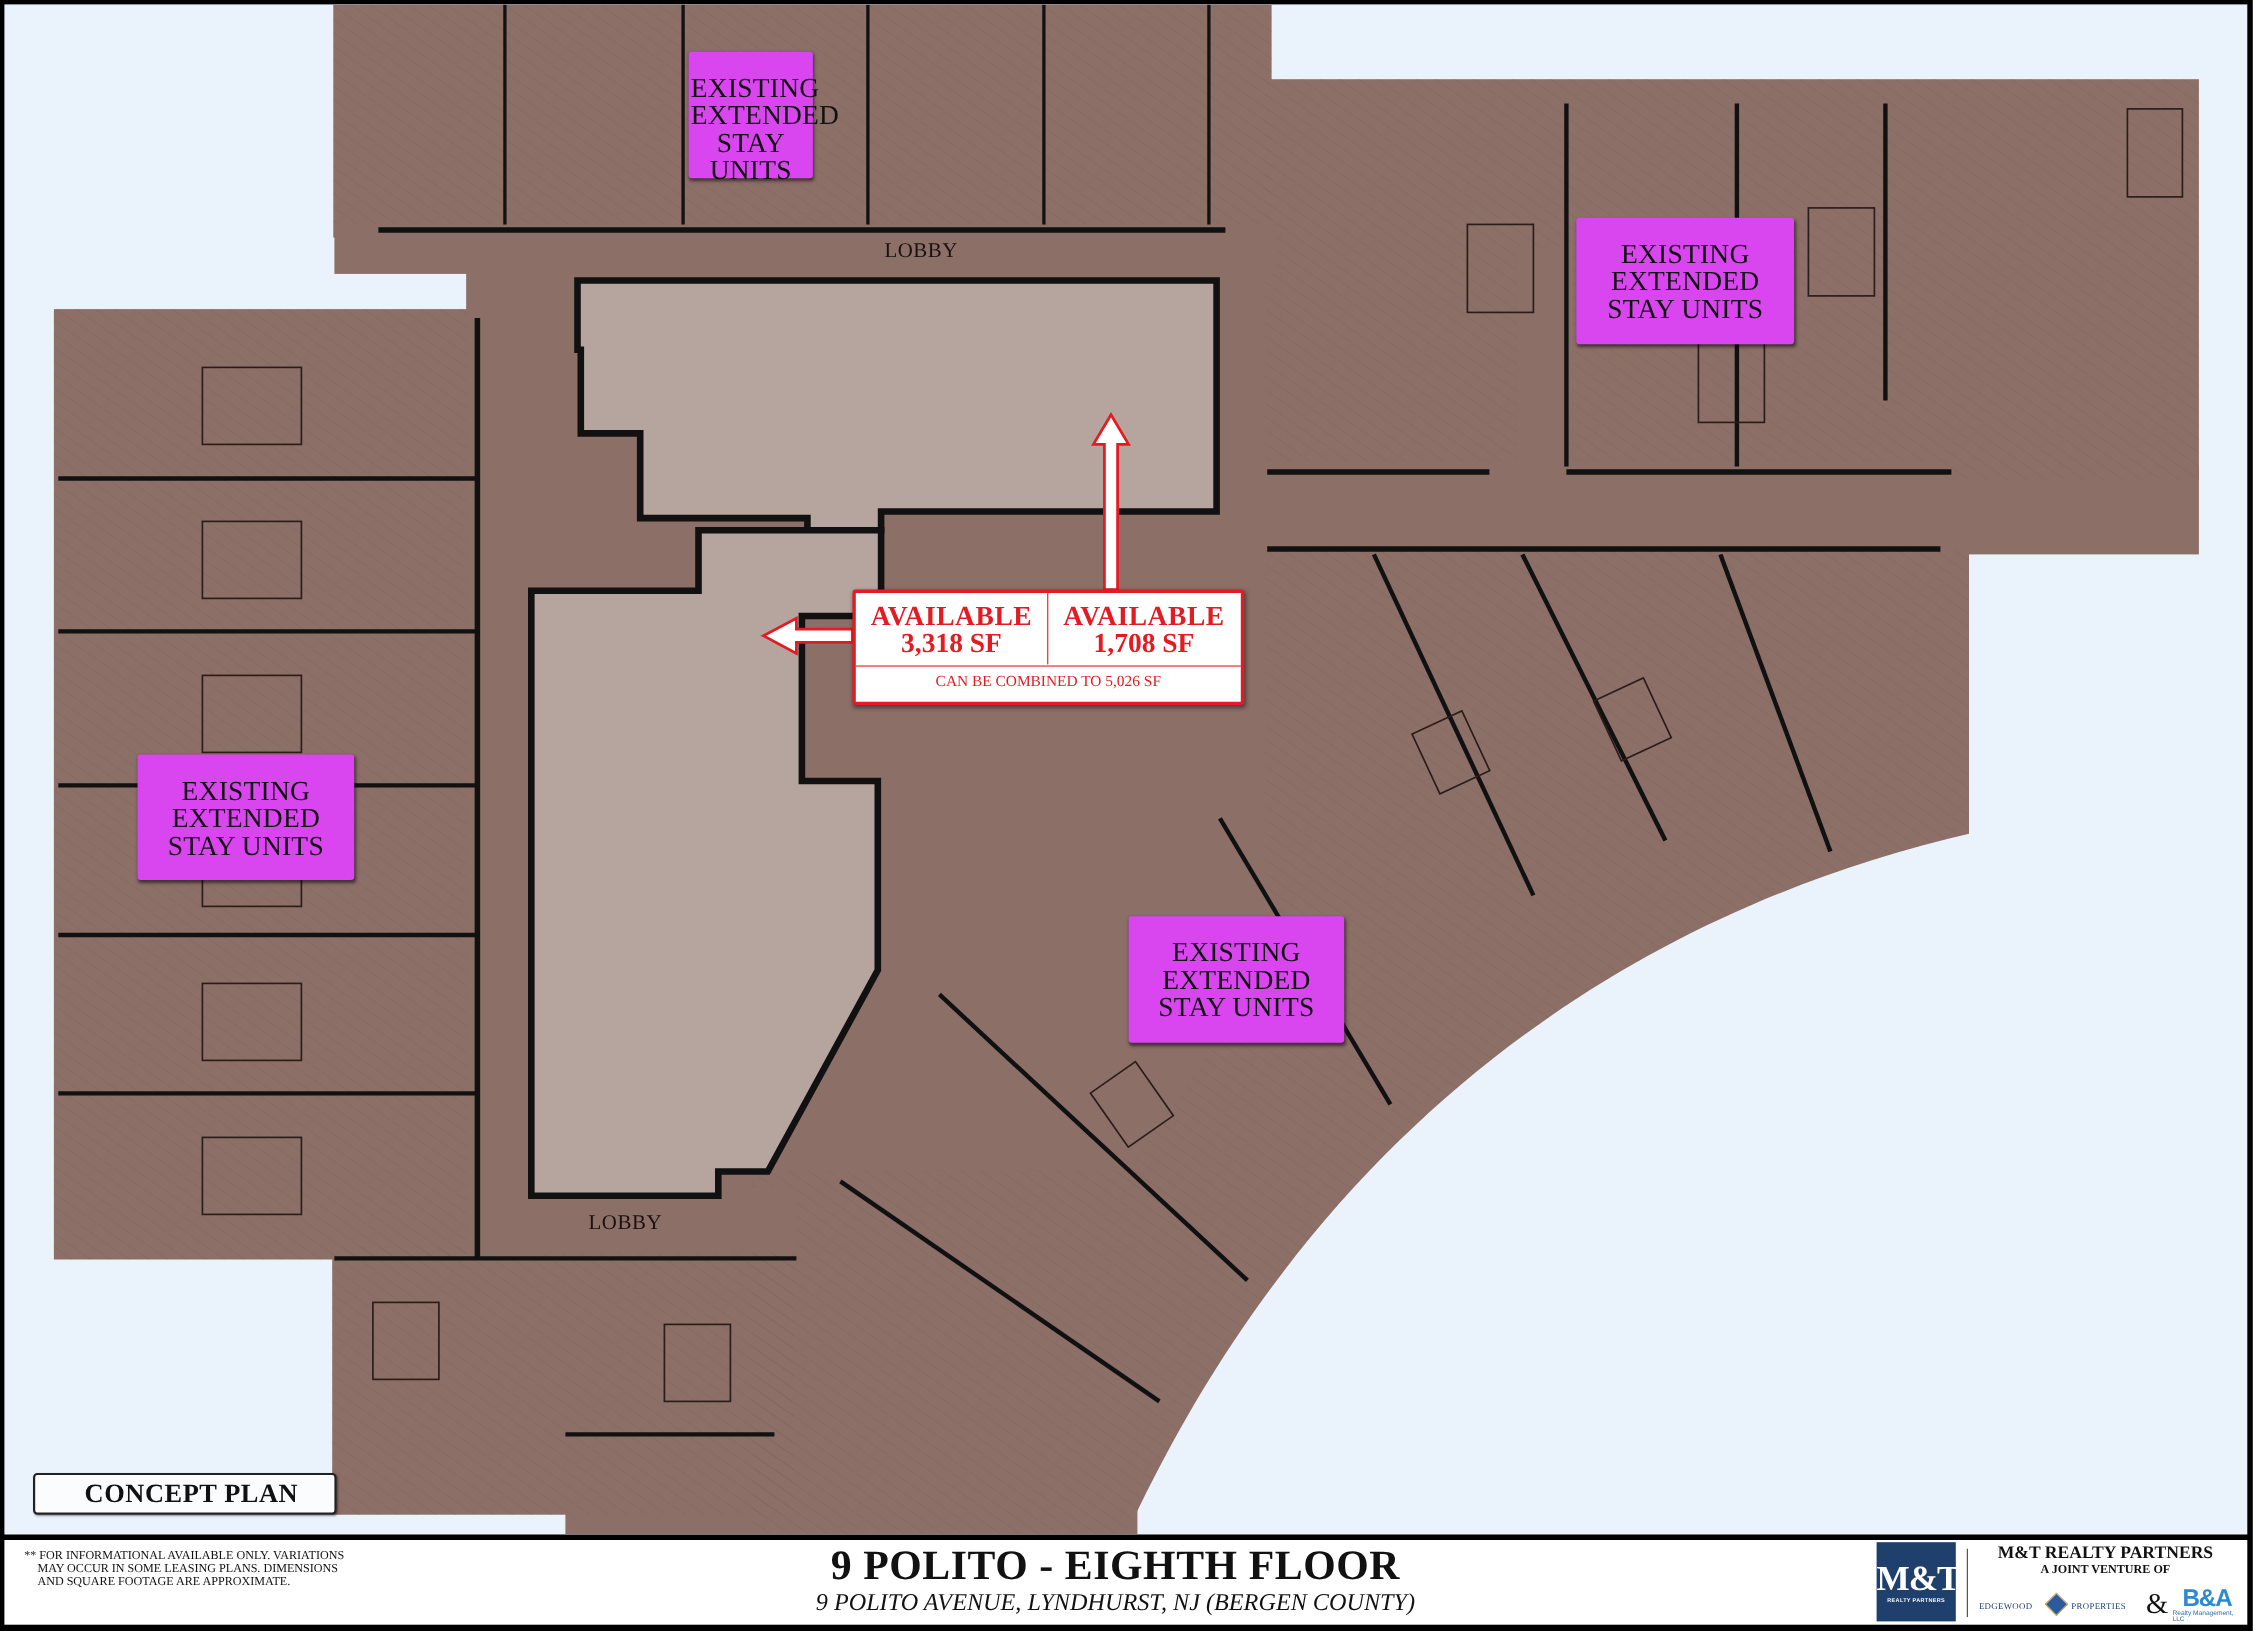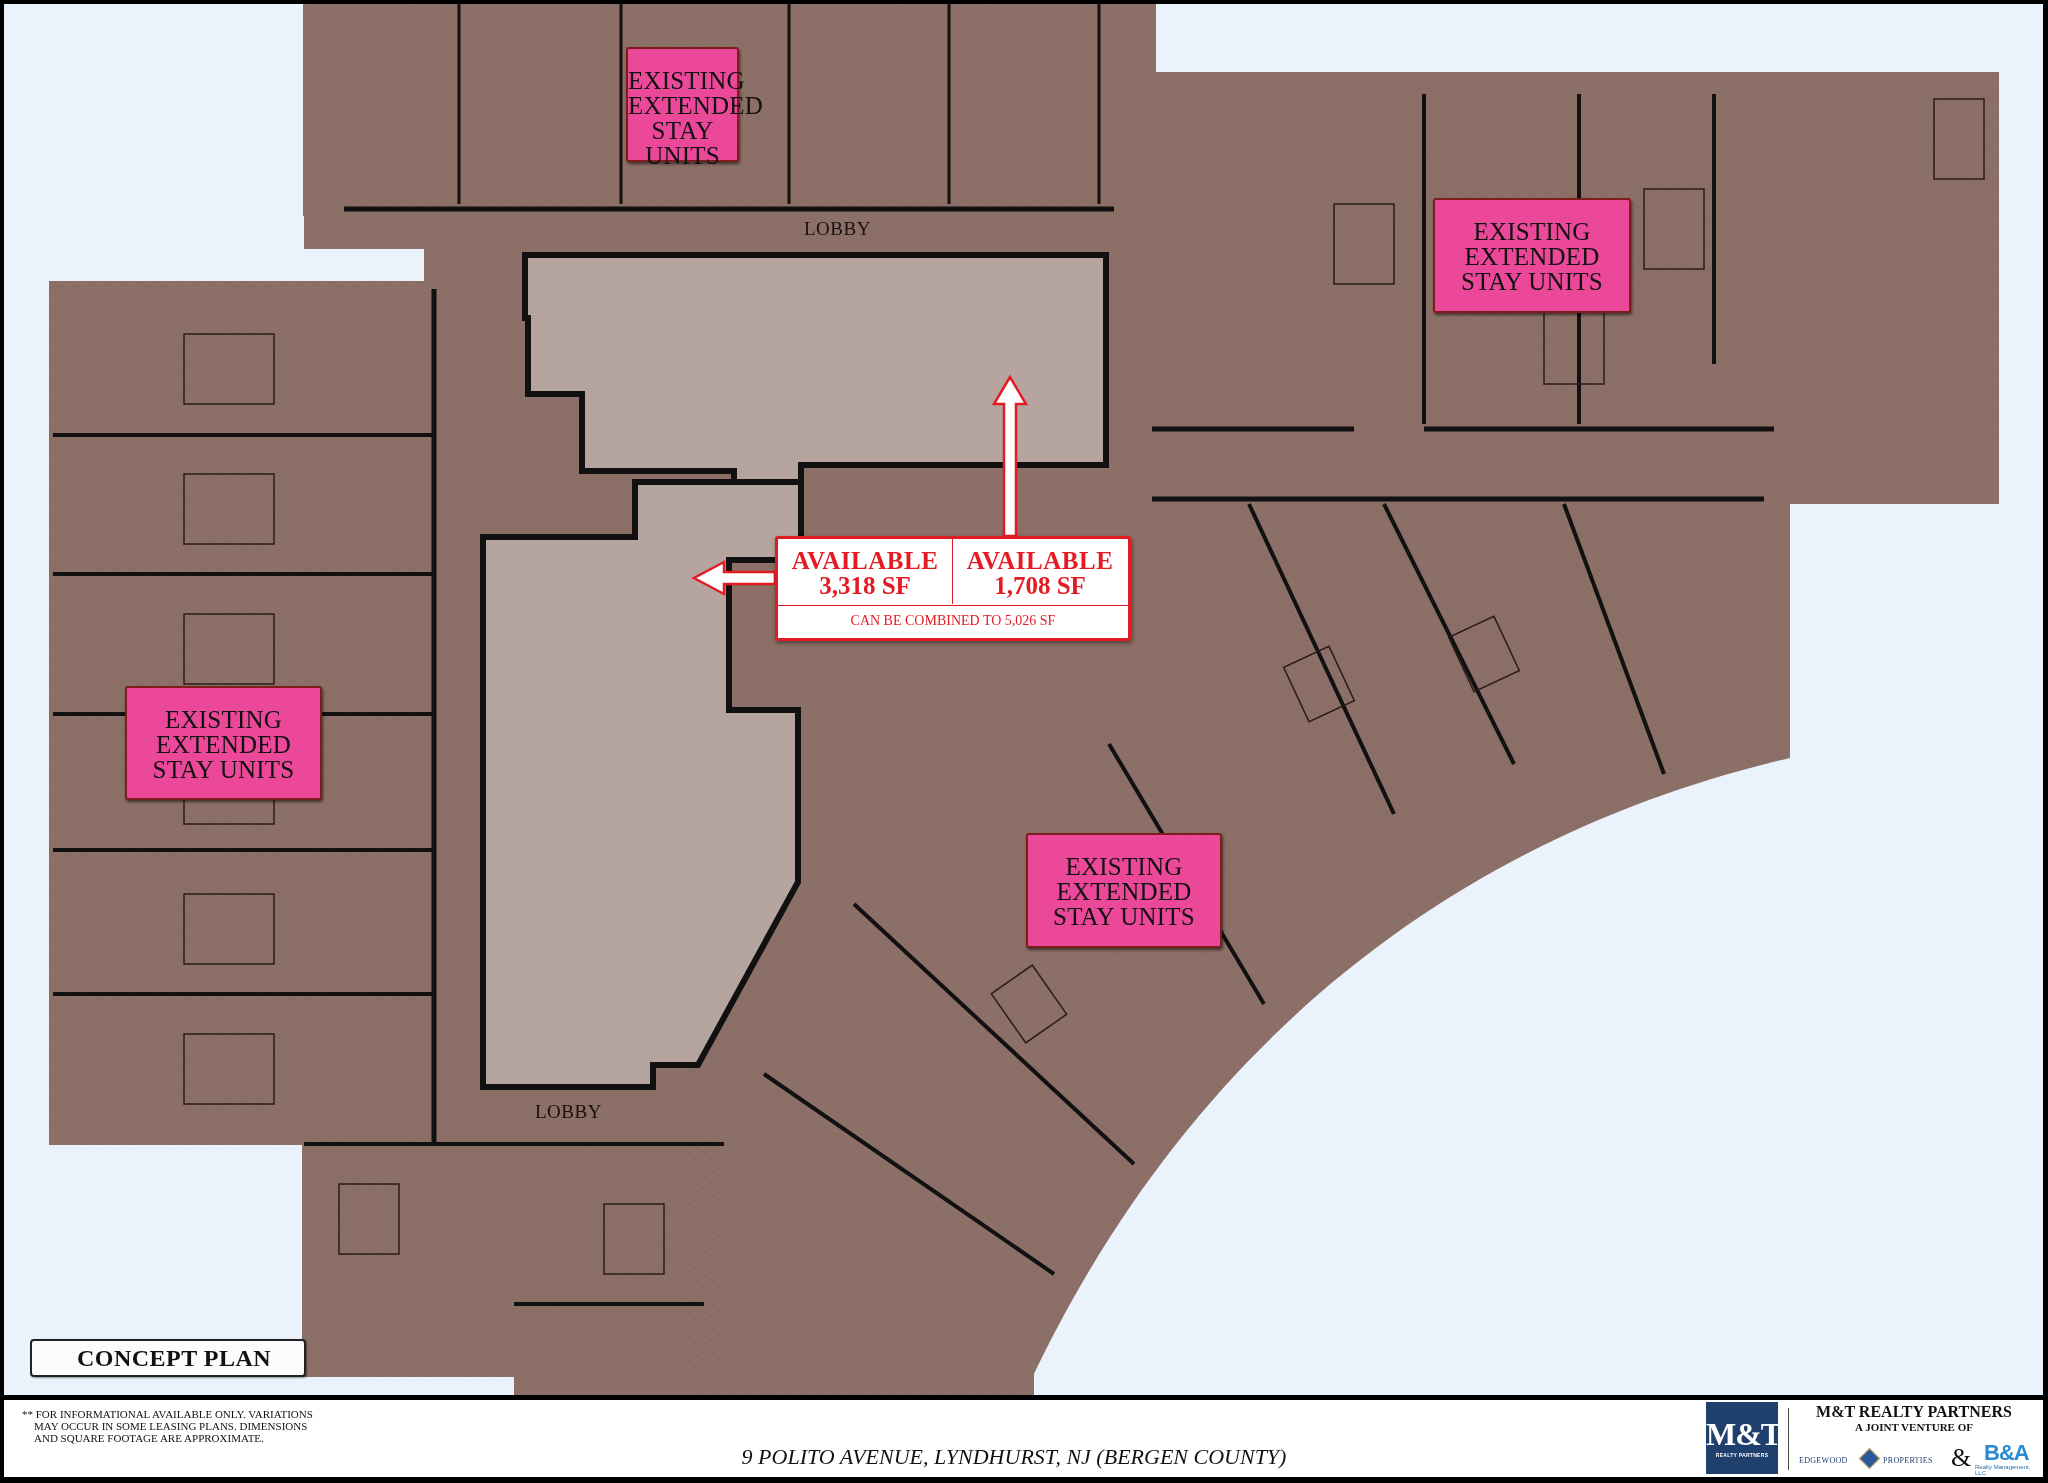--- a/index.html
+++ b/index.html
@@ -1,19 +1,19 @@
 <!DOCTYPE html>
 <html><head>
 <meta charset="utf-8">
 <style>
   html,body{margin:0;padding:0;}
   body{width:2048px;height:1483px;position:relative;overflow:hidden;background:#000;font-family:"Liberation Serif","DejaVu Serif",serif;}
   .canvas{position:absolute;left:4px;top:4px;width:2039px;height:1391px;background:#eaf2fb;overflow:hidden;}
   .plan{position:absolute;left:0;top:0;}
-  .label-box{position:absolute;background:#ec4899;border:2px solid #7f1d1d;border-radius:3px;box-shadow:1px 2px 3px rgba(0,0,0,.55);text-align:center;color:#111;font-weight:normal;}
+  .label-box{position:absolute;background:#d946ef;border:2px solid #d946ef;border-radius:3px;box-shadow:1px 2px 3px rgba(0,0,0,.55);text-align:center;color:#111;font-weight:normal;}
   .label-box span{display:block;font-size:25px;line-height:25px;letter-spacing:0.2px;}
   .lobby{position:absolute;font-size:19px;color:#1a1110;letter-spacing:0.5px;}
   .avail{position:absolute;left:771px;top:532px;width:350px;height:99px;background:#fff;border:3px solid #e31b23;border-radius:3px;box-shadow:1px 2px 4px rgba(0,0,0,.45);color:#e31b23;}
   .avail .cell{position:absolute;top:0;height:65px;width:174px;text-align:center;}
   .avail .c1{left:0;border-right:1.5px solid #e31b23;}
   .avail .c2{left:175px;}
   .avail .big{font-size:25px;line-height:25px;font-weight:bold;letter-spacing:0.5px;margin-top:9px;display:block;}
   .avail .sf{font-size:25px;line-height:25px;font-weight:bold;display:block;}
   .avail .combined{position:absolute;left:0;right:0;top:66px;height:30px;border-top:1.5px solid #e31b23;font-size:14px;font-weight:normal;text-align:center;line-height:30px;}
   .concept{position:absolute;left:26px;top:1335px;width:260px;height:34px;background:#fbfcfd;border:2px solid #222;border-radius:4px;box-shadow:1px 1px 2px rgba(0,0,0,.4);text-align:center;font-size:24px;line-height:34px;font-weight:bold;color:#111;letter-spacing:0.5px;padding-left:12px;}
@@ -179,20 +179,21 @@
 
   <div class="concept">CONCEPT PLAN</div>
 </div>
 
 <div class="footer">
   <div class="disclaimer">
     <div>** FOR INFORMATIONAL AVAILABLE ONLY.  VARIATIONS</div>
     <div>MAY OCCUR IN SOME LEASING PLANS.  DIMENSIONS</div>
     <div>AND SQUARE FOOTAGE ARE APPROXIMATE.</div>
   </div>
+  <div class="title">9 POLITO - EIGHTH FLOOR</div>
   <div class="subtitle">9 POLITO AVENUE, LYNDHURST, NJ (BERGEN COUNTY)</div>
 
   <div class="mt-logo">
     <span class="mt">M&amp;T</span>
     <span class="rp">REALTY PARTNERS</span>
   </div>
   <div class="vdiv"></div>
   <div class="brand l1">M&amp;T REALTY PARTNERS</div>
   <div class="brand l2">A JOINT VENTURE OF</div>
   <div class="partners">

